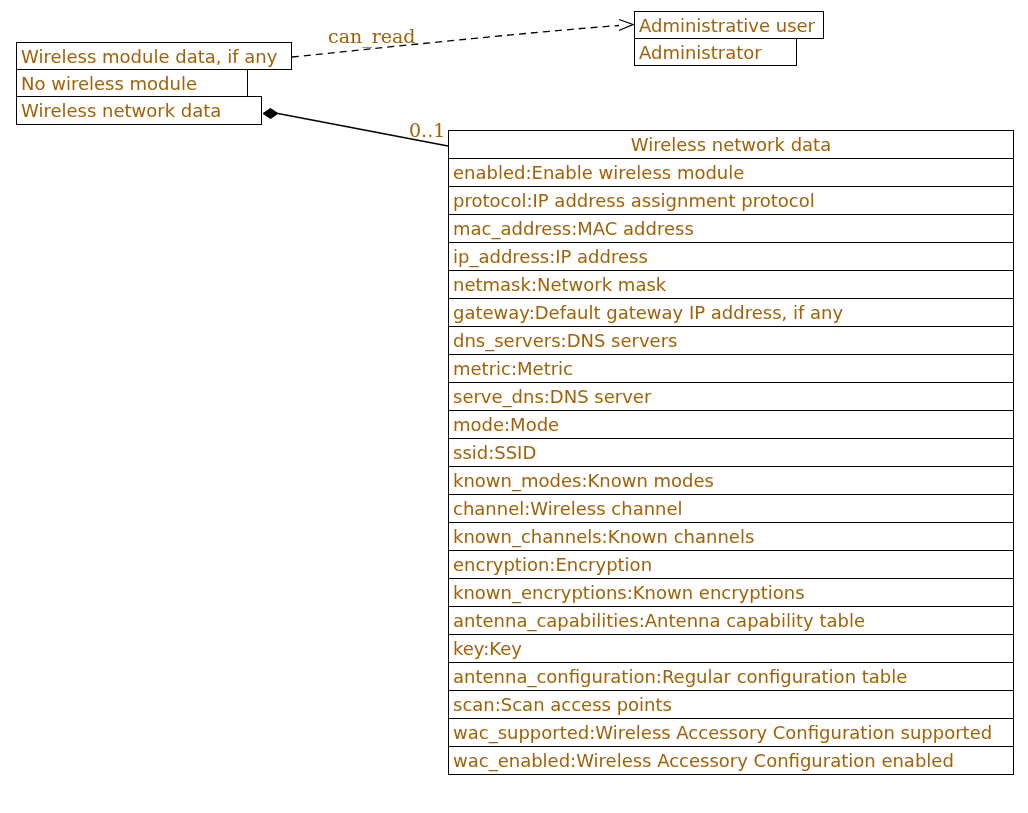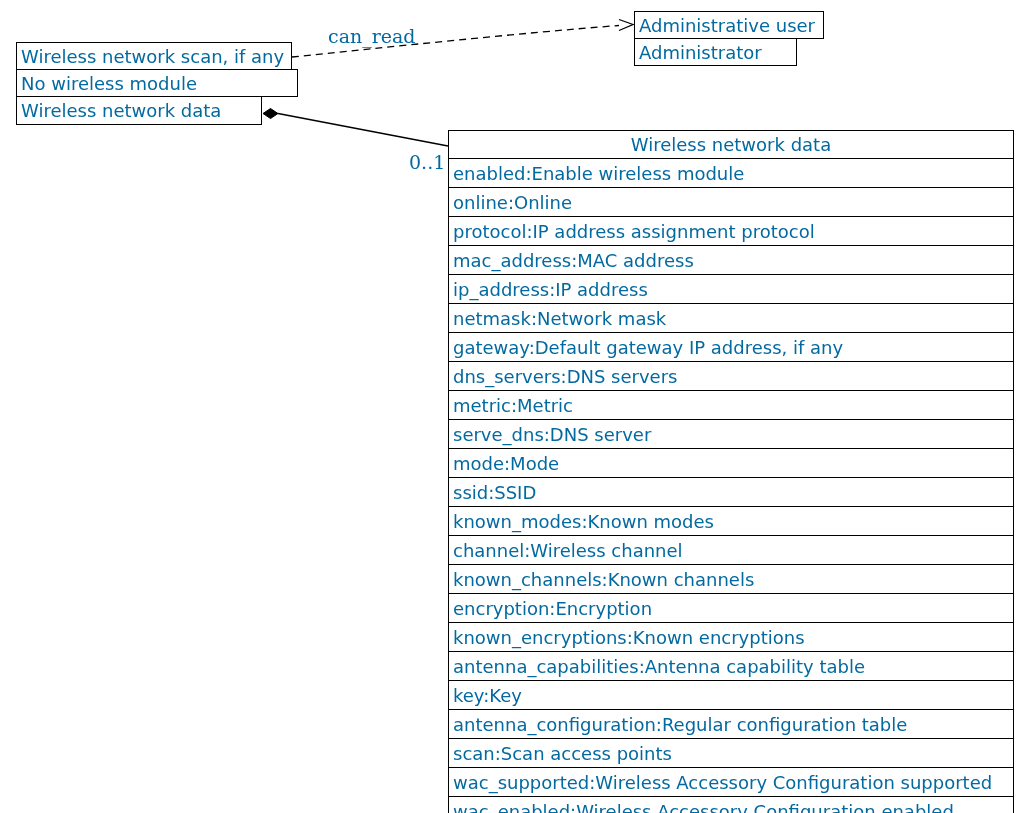--- a/index.html
+++ b/index.html
@@ -3,21 +3,21 @@
 <meta charset="utf-8">
 <style>
   * { margin: 0; padding: 0; box-sizing: border-box; }
   html, body { background: #ffffff; }
   #canvas {
     position: relative;
     width: 1028px;
     height: 813px;
     background: #ffffff;
     font-family: "DejaVu Sans", sans-serif;
-    color: #0369a1;
+    color: #a16207;
     overflow: hidden;
   }
   .node {
     position: absolute;
     background: #ffffff;
     border: 1px solid #000000;
     display: flex;
     align-items: center;
     padding: 0 4px;
     font-size: 18px;
@@ -47,21 +47,21 @@
     width: 566px;
     border: 1px solid #000000;
     background: #ffffff;
     z-index: 2;
     font-size: 18px;
   }
   #wtable .trow {
     height: 28px;
     display: flex;
     align-items: center;
-    padding: 14px 4px;
+    padding: 0 4px;
     border-top: 1px solid #000000;
     white-space: nowrap;
     overflow: hidden;
   }
   #wtable .theader {
     height: 27px;
     display: flex;
     align-items: center;
     justify-content: center;
     white-space: nowrap;
@@ -76,33 +76,32 @@
   <svg id="edges" viewBox="0 0 1028 813" xmlns="http://www.w3.org/2000/svg">
 
     <path d="M 292 57 C 380 48, 520 33, 619 25.5" fill="none" stroke="#000000" stroke-width="1.3" stroke-dasharray="7,5"></path>
     <polyline points="619,30.5 633,24.5 619,19.5" fill="none" stroke="#000000" stroke-width="1.3"></polyline>
 
     <path d="M 278 113.5 L 448 146" fill="none" stroke="#000000" stroke-width="1.3"></path>
     <polygon points="263,113.5 270.5,108.5 278,113.5 270.5,118.5" fill="#000000" stroke="#000000" stroke-width="1"></polygon>
   </svg>
 
   <div class="edge-label" style="left:328px; top:25px;">can_read</div>
-  <div class="edge-label" style="left:409px; top:119px;margin-top:32px;">0..1</div>
+  <div class="edge-label" style="left:409px; top:119px;">0..1</div>
 
-  <div class="node" style="left:16px; top:42px; width:276px; height:28px;">Wireless network scan, if any</div>
-  <div class="node" style="left:16px; top:69px; width:282px; height:28px;">No wireless module</div>
+  <div class="node" style="left:16px; top:42px; width:276px; height:28px;">Wireless module data, if any</div>
+  <div class="node" style="left:16px; top:69px; width:232px; height:28px;">No wireless module</div>
   <div class="node" style="left:16px; top:96px; width:246px; height:29px;">Wireless network data</div>
 
   <div class="node" style="left:634px; top:11px; width:190px; height:28px;">Administrative user</div>
   <div class="node" style="left:634px; top:38px; width:163px; height:28px;">Administrator</div>
 
   <div id="wtable">
     <div class="theader">Wireless network data</div>
     <div class="trow">enabled:Enable wireless module</div>
-    <div class="trow">online:Online</div>
     <div class="trow">protocol:IP address assignment protocol</div>
     <div class="trow">mac_address:MAC address</div>
     <div class="trow">ip_address:IP address</div>
     <div class="trow">netmask:Network mask</div>
     <div class="trow">gateway:Default gateway IP address, if any</div>
     <div class="trow">dns_servers:DNS servers</div>
     <div class="trow">metric:Metric</div>
     <div class="trow">serve_dns:DNS server</div>
     <div class="trow">mode:Mode</div>
     <div class="trow">ssid:SSID</div>

